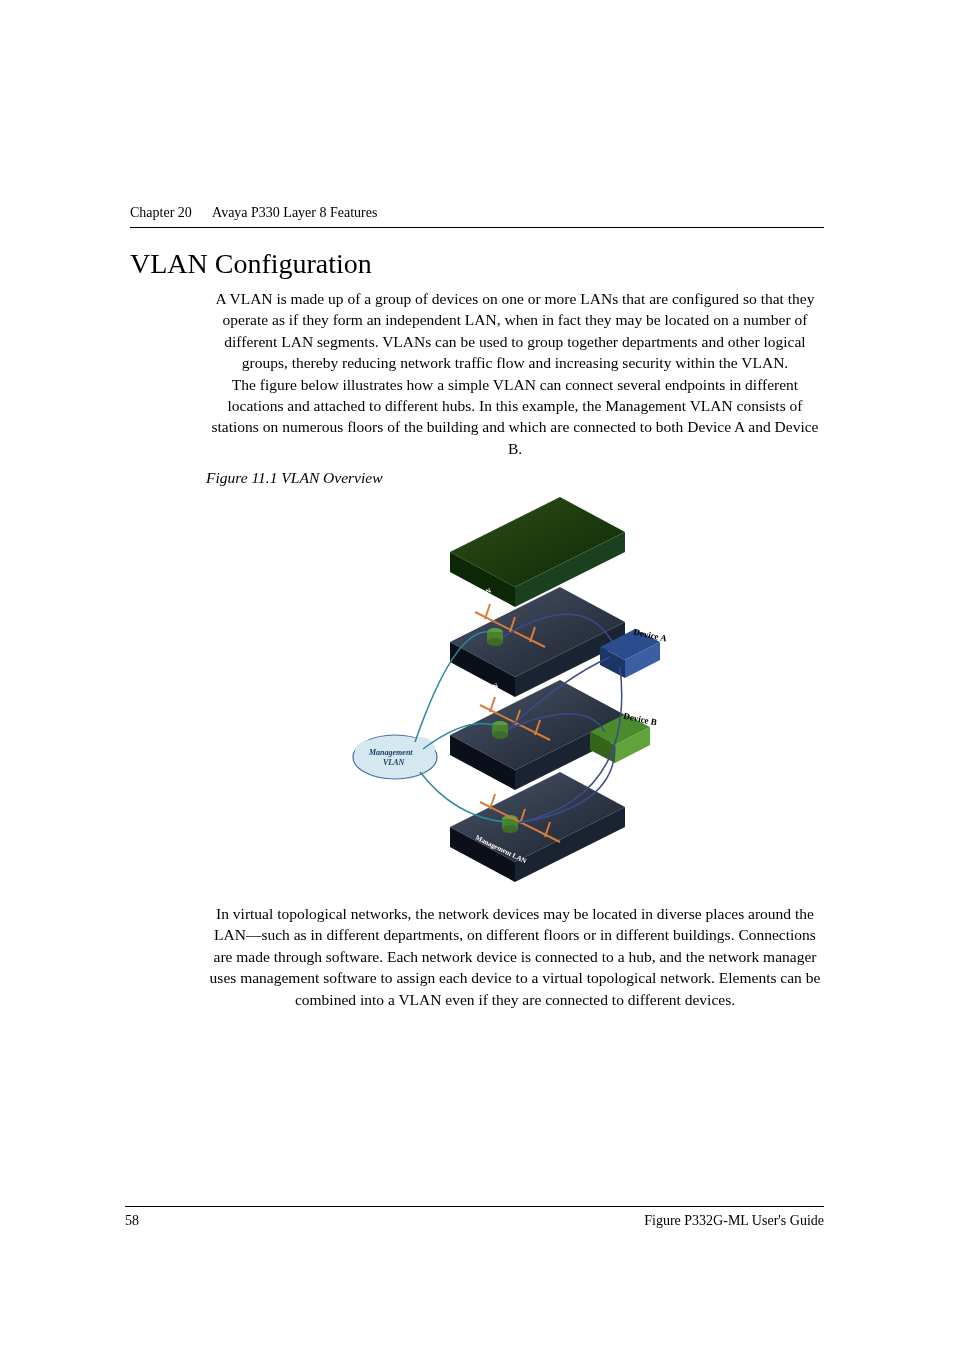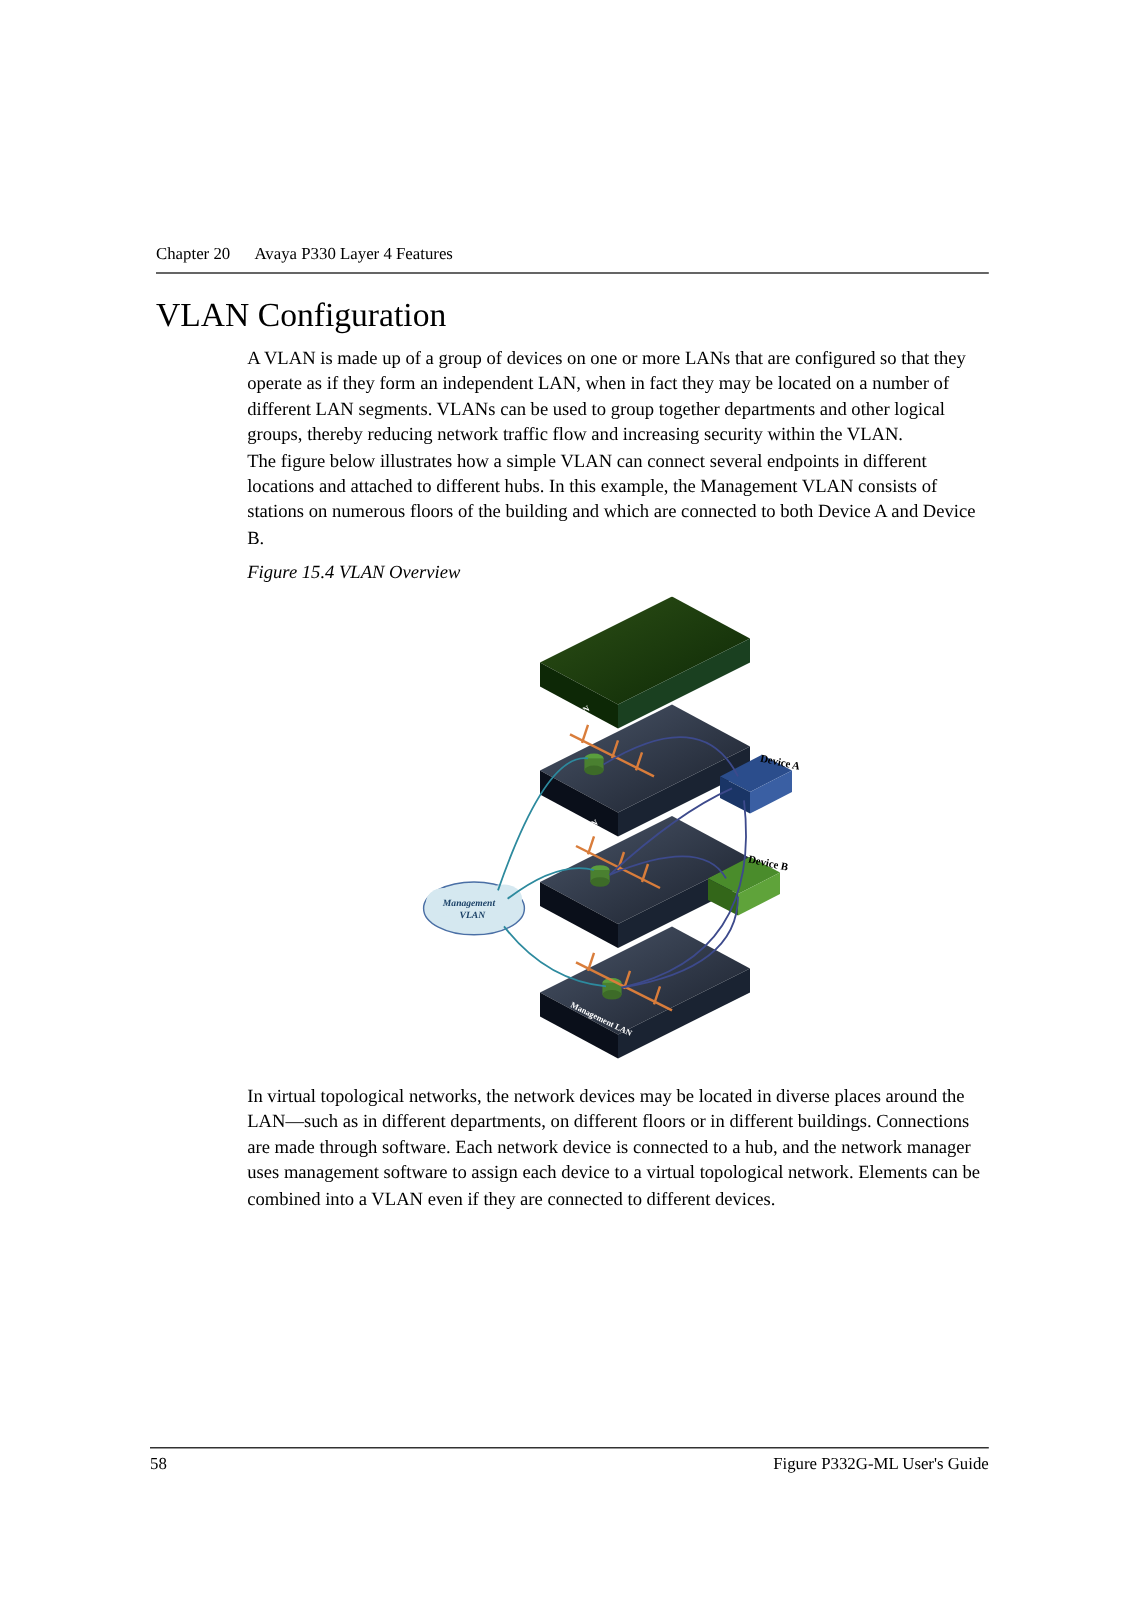--- a/index.html
+++ b/index.html
@@ -39,21 +39,21 @@
       font-weight: bold;
       font-family: Arial, Helvetica, sans-serif;
       margin-bottom: 10px;
     }
     .body-text {
       font-size: 15.5px;
       line-height: 1.38;
       margin-left: 76px;
       margin-bottom: 0;
       font-family: "Palatino Linotype", "Book Antiqua", Palatino, serif;
-      text-align: left;
+      text-align: center;
     }
     .body-text + .body-text {
       margin-top: 0;
     }
     .figure-caption {
       font-size: 15.5px;
       font-style: italic;
       margin-left: 76px;
       margin-top: 10px;
       margin-bottom: 10px;
@@ -87,31 +87,31 @@
       font-family: "Palatino Linotype", "Book Antiqua", Palatino, serif;
     }
   </style>
 </head>
 <body>
 
 <div class="page">
   <div class="header">
     <span>Chapter 20</span>
     &nbsp;&nbsp;&nbsp;&nbsp;
-    <span>Avaya P330 Layer 4 Features</span>
+    <span>Avaya P330 Layer 8 Features</span>
   </div>
   <hr class="header-rule">
 
   <h1 class="section-title">VLAN Configuration</h1>
 
 
   <p class="body-text">A VLAN is made up of a group of devices on one or more LANs that are configured so that they operate as if they form an independent LAN, when in fact they may be located on a number of different LAN segments. VLANs can be used to group together departments and other logical groups, thereby reducing network traffic flow and increasing security within the VLAN.</p>
   <p class="body-text">The figure below illustrates how a simple VLAN can connect several endpoints in different locations and attached to different hubs. In this example, the Management VLAN consists of stations on numerous floors of the building and which are connected to both Device A and Device B.</p>
 
-  <p class="figure-caption">Figure 15.4    VLAN Overview</p>
+  <p class="figure-caption">Figure 11.1    VLAN Overview</p>
 
   <div class="figure-container">
     <svg class="figure-svg" viewBox="0 0 360 390">
 
       <defs>
         <linearGradient id="floorGrad" x1="0%" y1="0%" x2="100%" y2="100%">
           <stop offset="0%" stop-color="#4a5568"></stop>
           <stop offset="100%" stop-color="#1a202c"></stop>
         </linearGradient>
         <linearGradient id="roofGrad" x1="0%" y1="0%" x2="100%" y2="100%">

